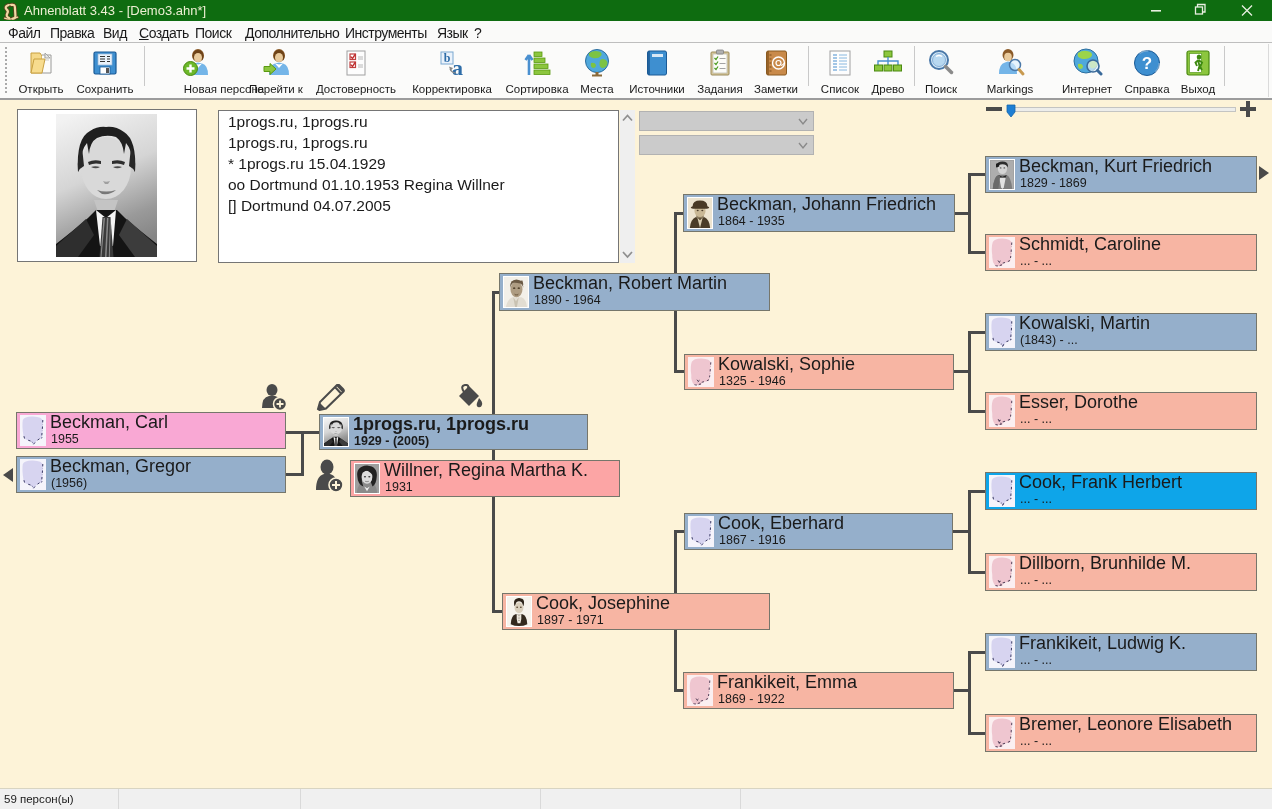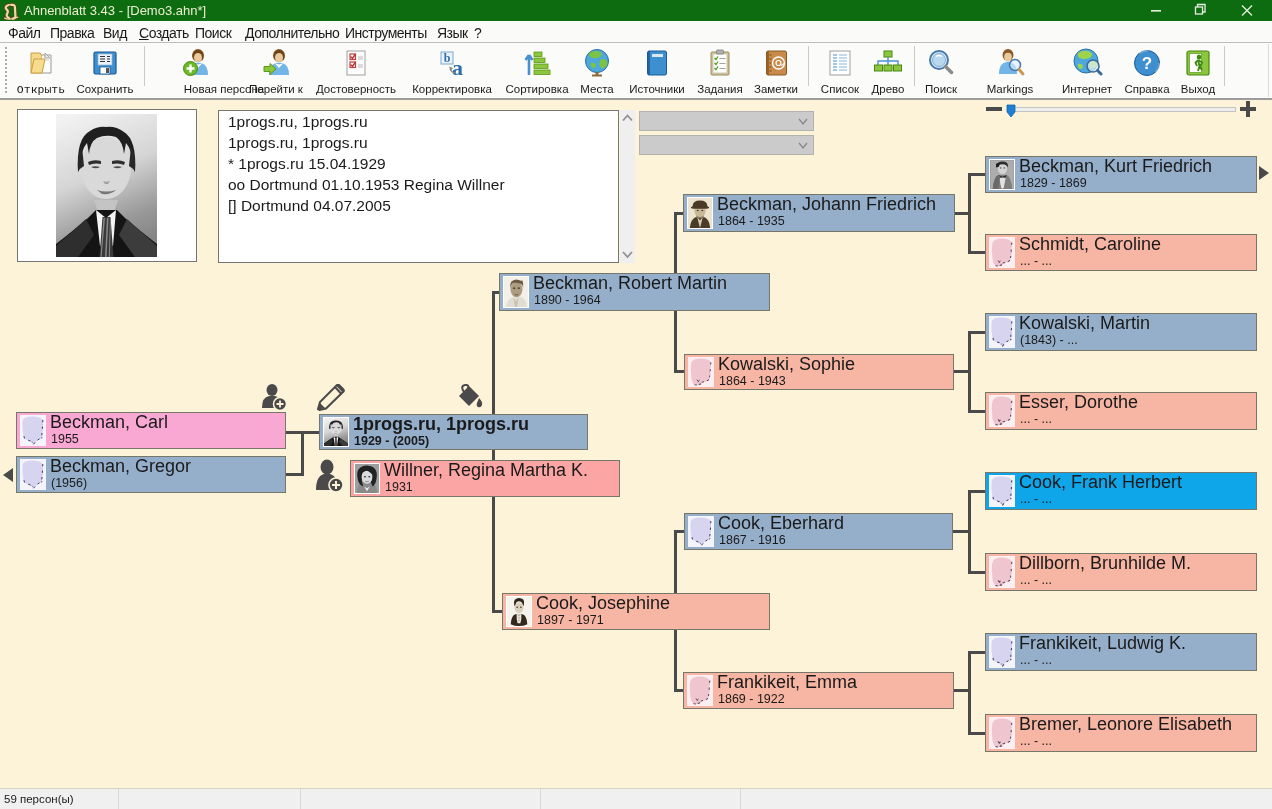--- a/index.html
+++ b/index.html
@@ -53,21 +53,21 @@
 <div class="abs" style="left:0;top:42px;width:1272px;height:58px;background:#FBFBFA;border-top:1px solid #BEBEBE;box-sizing:border-box;"></div>
 <div class="abs" style="left:0;top:98px;width:1272px;height:2px;background:#9C9C9C;"></div>
 <div class="abs" style="left:5px;top:47px;width:2px;height:46px;background:repeating-linear-gradient(#AAA 0 2px, transparent 2px 4px);"></div>
 <svg class="ti" style="left:25px;" width="32" height="32" viewBox="0 0 32 32">
       <path d="M6 6 L15 6 17 9 17 26 6 26 Z" fill="#F5D98A" stroke="#C8A040" stroke-width="1"></path>
 <path d="M17 8 L26 8 26 26 17 26" fill="#FCFCFA" stroke="#9A9A98" stroke-width="1"></path>
 <path d="M19 10 L24 10 M19 13 L24 13" stroke="#C0C0BE" stroke-width="0.8"></path>
 <path d="M25 11 L20 11 20 6 Z" fill="#E8E8E6" stroke="#9A9A98" stroke-width="0.8"></path>
 <path d="M6 26 L9 12 20 12 17 26 Z" fill="#F7DC8E" stroke="#C8A040" stroke-width="1"></path>
     </svg>
-<div class="tl" style="left:41px;font-family:Liberation Mono, monospace;">Открыть</div>
+<div class="tl" style="left:41px;">Открыть</div>
 <svg class="ti" style="left:89px;" width="32" height="32" viewBox="0 0 32 32">
       <rect x="5" y="5" width="22" height="22" rx="1.5" fill="#3E8FD0" stroke="#1A5A96" stroke-width="1.2"></rect>
 <rect x="9" y="7" width="14" height="11" fill="#EAF2FA" stroke="#9AB8D8" stroke-width="0.7"></rect>
 <path d="M11 9.5 H16 M18 9.5 H21 M11 12 H16 M18 12 H21 M11 14.5 H16 M18 14.5 H21" stroke="#333" stroke-width="1.1"></path>
 <rect x="11" y="20" width="10" height="7" fill="#FFF" stroke="#1A5A96" stroke-width="0.8"></rect>
 <rect x="17" y="21" width="3" height="5" fill="#555"></rect>
     </svg>
 <div class="tl" style="left:105px;">Сохранить</div>
 <svg class="ti" style="left:180px;" width="32" height="32" viewBox="0 0 32 32">
       <ellipse cx="18" cy="8.5" rx="6" ry="6.5" fill="#8A5A28"></ellipse>
@@ -353,21 +353,21 @@
       <div class="nm">Beckman, Johann Friedrich</div>
       <div class="dt">1864 - 1935</div>
     </div>
 <div class="card" style="left:684px;top:354px;width:270px;height:36px;background:#F7B5A3;">
       <svg class="th" width="26" height="30" viewBox="0 0 26 31" preserveAspectRatio="none">
 <rect width="26" height="31" fill="#FBEFF1"></rect>
 <path d="M3.8 5 Q6 1.2 13.5 1.5 Q22.5 1.8 22.8 6.5 L22.3 12.5 Q23 17.5 21.5 21 Q22.5 24 19 25 L13.5 26.5 Q14.5 27.5 13 28.5 Q9 29.5 6 28.5 Q2.8 24.5 3.3 18.5 Q2 10 3.8 5 Z" fill="#EFC6D0"></path>
 <path d="M22.8 5.5 L22.5 10 M22.3 12.5 L22 17 M21.8 19 L21.5 21 M21 23.5 L18 25 M16 25.5 L13.5 26.2 M11.5 24 L8.5 27 M9 23.5 L12 27.5 M13 27.8 Q9.5 29.6 6.5 28.6" stroke="#55415A" stroke-width="1" fill="none" stroke-dasharray="2.4,1.9"></path>
 </svg>
       <div class="nm">Kowalski, Sophie</div>
-      <div class="dt">1864 - 1943</div>
+      <div class="dt">1325 - 1946</div>
     </div>
 <div class="card" style="left:684px;top:513px;width:269px;height:37px;background:#95AFCB;">
       <svg class="th" width="26" height="31" viewBox="0 0 26 31" preserveAspectRatio="none">
 <rect width="26" height="31" fill="#F5F4FB"></rect>
 <path d="M2.8 5 Q4.5 1.2 13 1.5 Q22.5 1.8 22.8 6 L22.5 13.5 Q23 18 21.8 20.5 Q23 22 21.5 23.5 Q18.5 24 17 25.5 L13.5 29.5 Q11.5 26.5 8.5 25.5 Q4 24.5 3.5 21 Q1.8 11.5 2.8 5 Z" fill="#D7D4F0"></path>
 <path d="M22.8 5 L22.6 9.5 M22.5 11.5 L22.2 16 M22 18 L21.8 20.5 Q23 22 21.3 23.3 M19.5 23.8 L16.5 25.8 M15 27.5 L13.5 29.2 12 26.8 M10.5 26 L7 24.8 M4.5 23.5 L3.8 20.5" stroke="#3B3B66" stroke-width="1" fill="none" stroke-dasharray="2.4,1.9"></path>
 </svg>
       <div class="nm">Cook, Eberhard</div>
       <div class="dt">1867 - 1916</div>
     </div>

